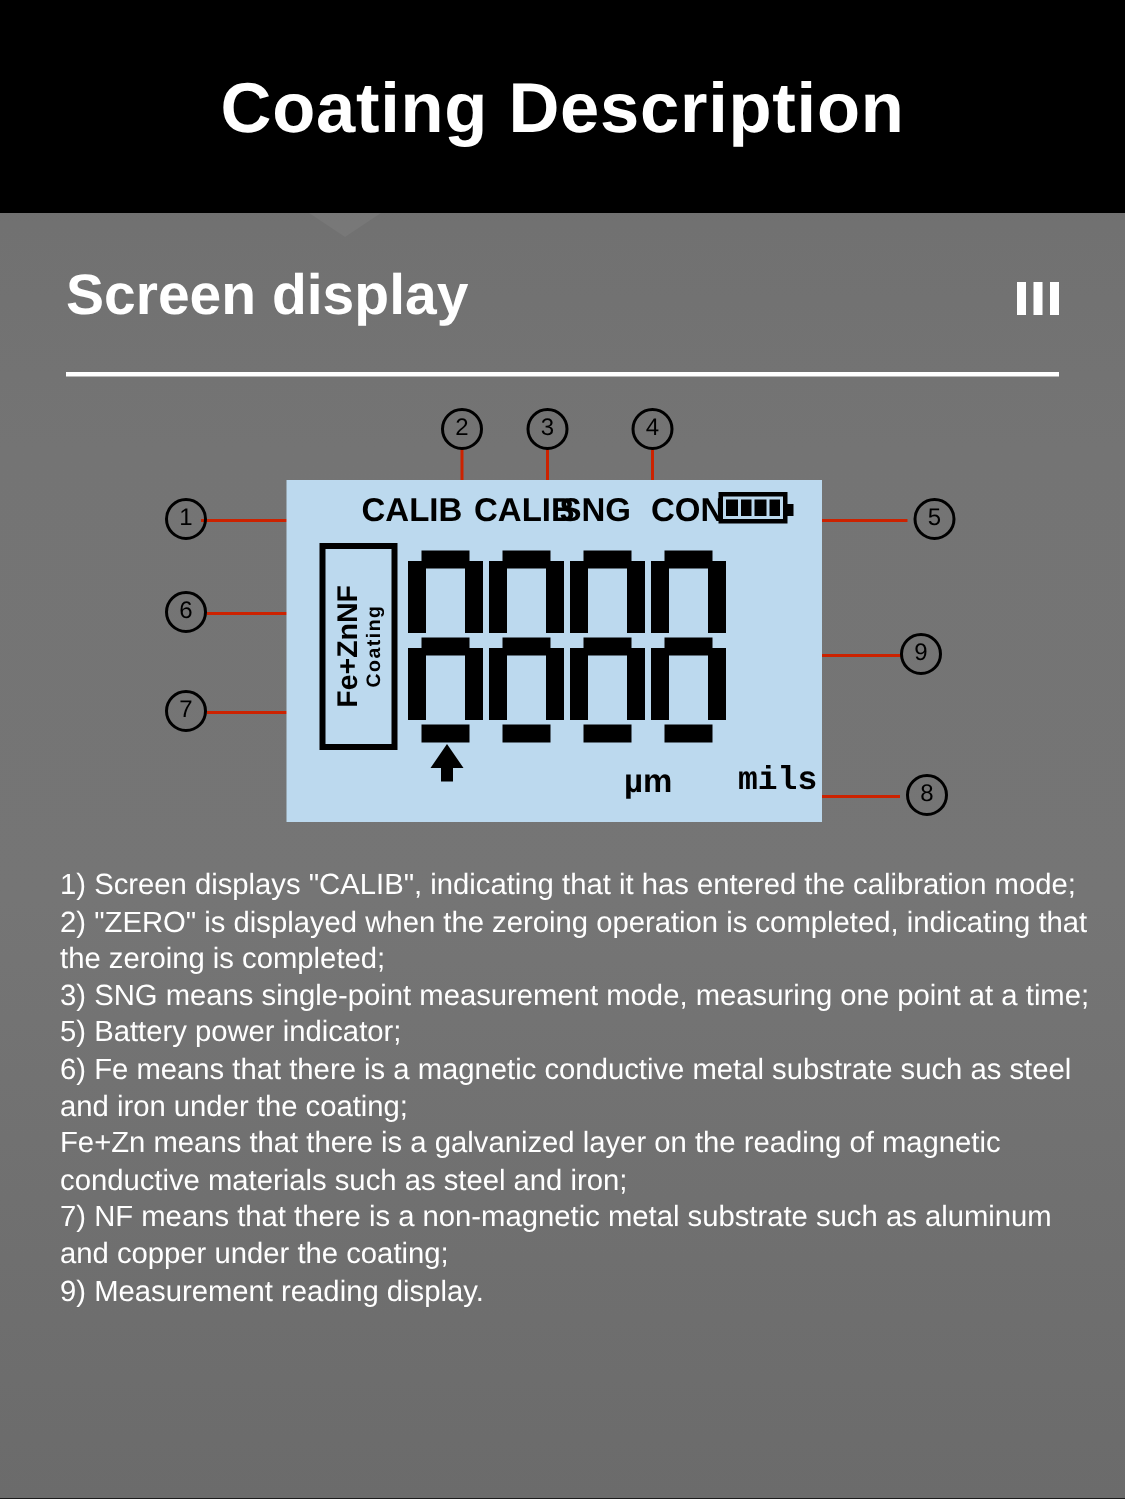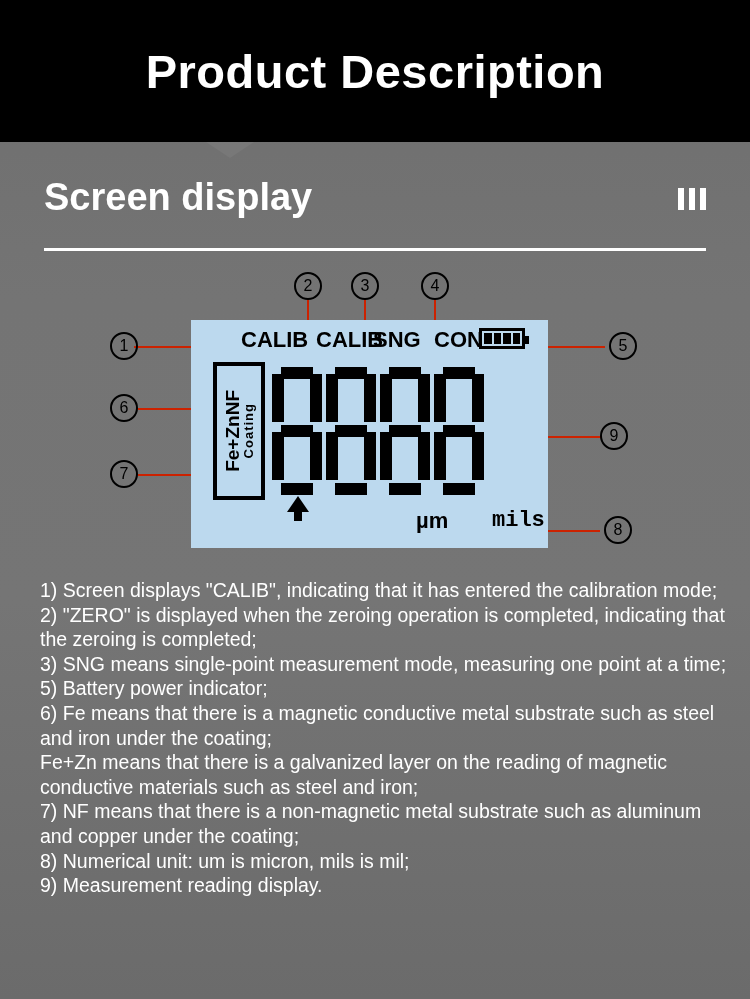--- a/index.html
+++ b/index.html
@@ -279,21 +279,21 @@
     margin: 0;
     padding: 0;
   }
 </style>
 </head>
 <body>
 
 <div class="page">
 
   <div class="banner">
-    <div class="banner-title">Product Description</div>
+    <div class="banner-title">Coating Description</div>
   </div>
   <div class="banner-notch"></div>
 
   <div class="section-head">
     <div class="section-title">Screen display</div>
     <div class="menu-icon">
       <span></span>
         <span></span>
         <span></span>
     </div>
@@ -393,17 +393,16 @@
   </div>
 
   <div class="notes">
     <p>1) Screen displays "CALIB", indicating that it has entered the calibration mode;</p>
     <p>2) "ZERO" is displayed when the zeroing operation is completed, indicating that the zeroing is completed;</p>
     <p>3) SNG means single-point measurement mode, measuring one point at a time;</p>
     <p>5) Battery power indicator;</p>
     <p>6) Fe means that there is a magnetic conductive metal substrate such as steel and iron under the coating;</p>
     <p>Fe+Zn means that there is a galvanized layer on the reading of magnetic conductive materials such as steel and iron;</p>
     <p>7) NF means that there is a non-magnetic metal substrate such as aluminum and copper under the coating;</p>
-    <p>8) Numerical unit: um is micron, mils is mil;</p>
     <p>9) Measurement reading display.</p>
   </div>
 
 </div>
 
 </body></html>

